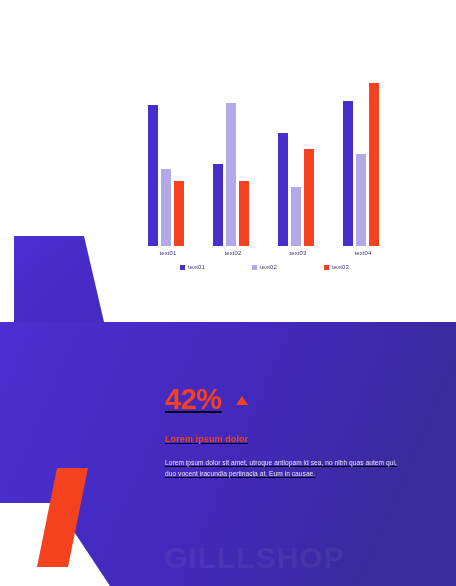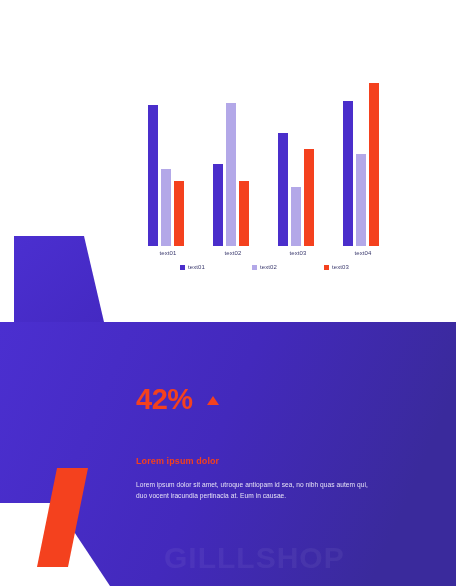--- a/index.html
+++ b/index.html
@@ -96,24 +96,25 @@
   }
   .legend-text {
     font-size: 6px;
     color: #3b3a6e;
     letter-spacing: .1px;
   }
 
   
   #content {
     position: absolute;
-    left: 136px;
+    left: 165px;
     top: 384px;
     width: 250px;
     z-index: 4;
+    text-decoration: underline;
   }
   #stat-row {
     display: flex;
     align-items: center;
     gap: 14px;
     height: 30px;
   }
   #stat-value {
     font-size: 29px;
     font-weight: bold;
@@ -123,21 +124,21 @@
   }
   #stat-trend-icon {
     width: 0;
     height: 0;
     border-left: 6px solid transparent;
     border-right: 6px solid transparent;
     border-bottom: 9px solid #f4411e;
     margin-top: 2px;
   }
   #content-heading {
-    margin-top: 42px;
+    margin-top: 20px;
     font-size: 9px;
     font-weight: bold;
     color: #f4411e;
     letter-spacing: .1px;
   }
   #content-body {
     margin-top: 14px;
     font-size: 6.6px;
     line-height: 1.65;
     color: #e6e2f6;

